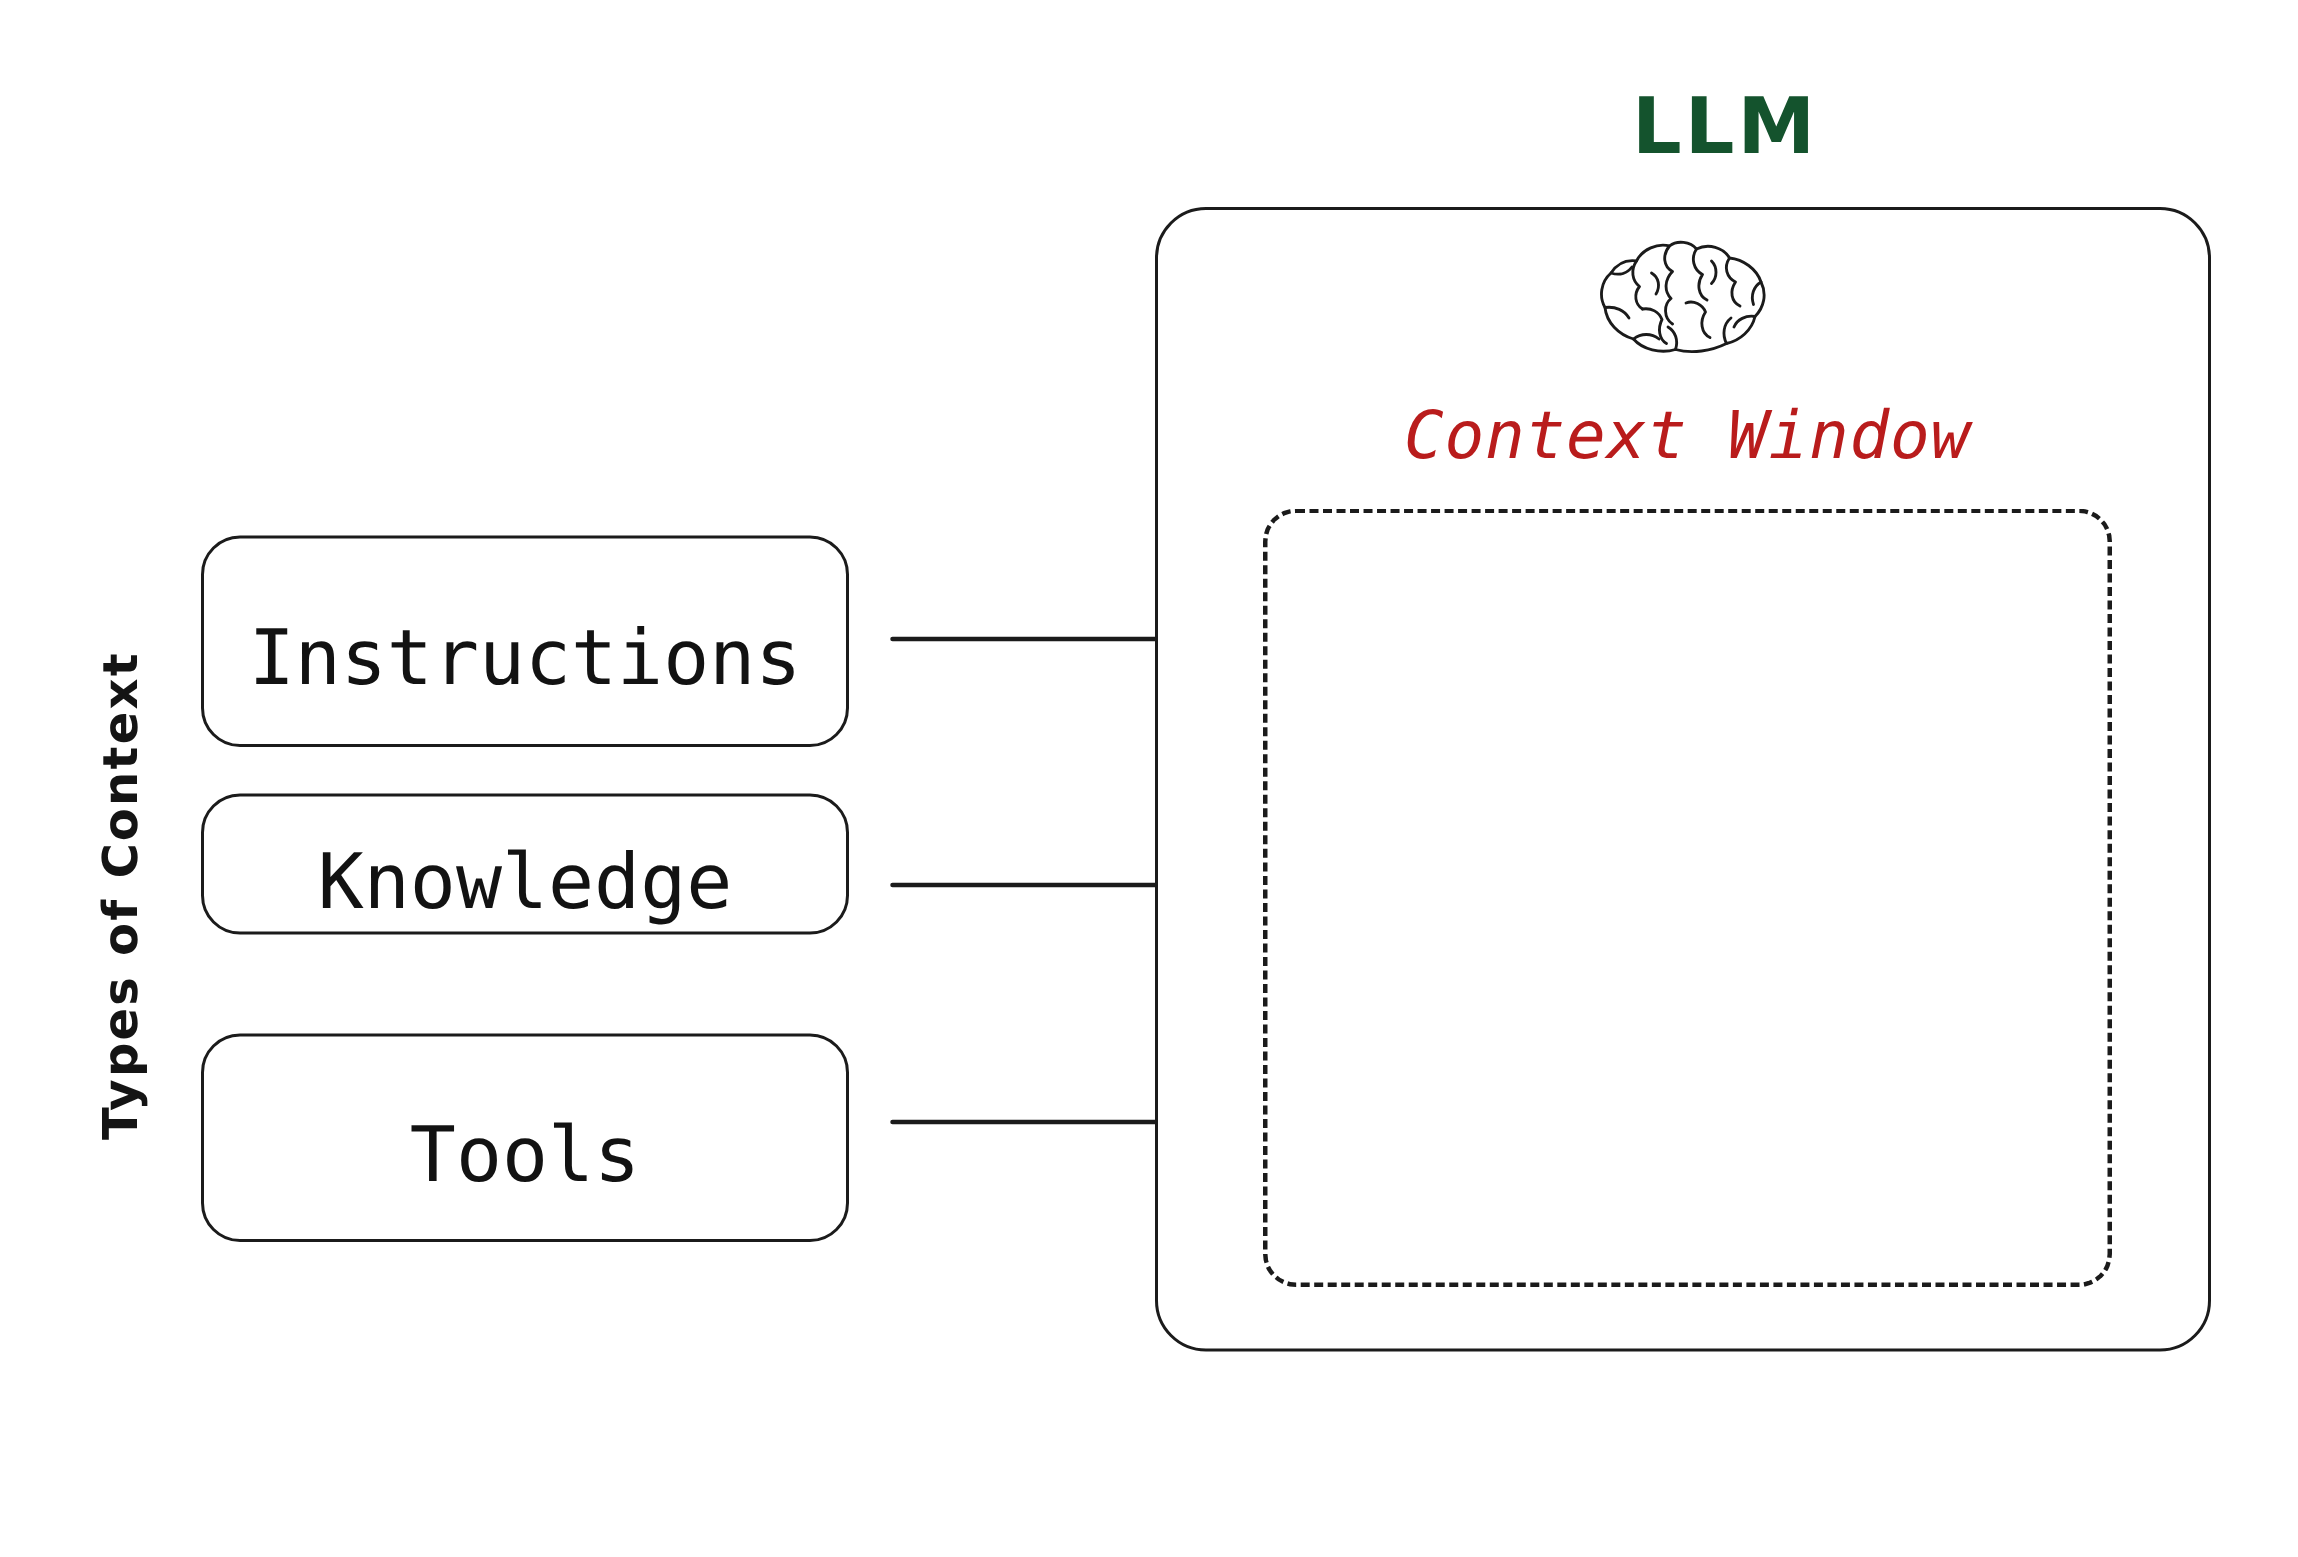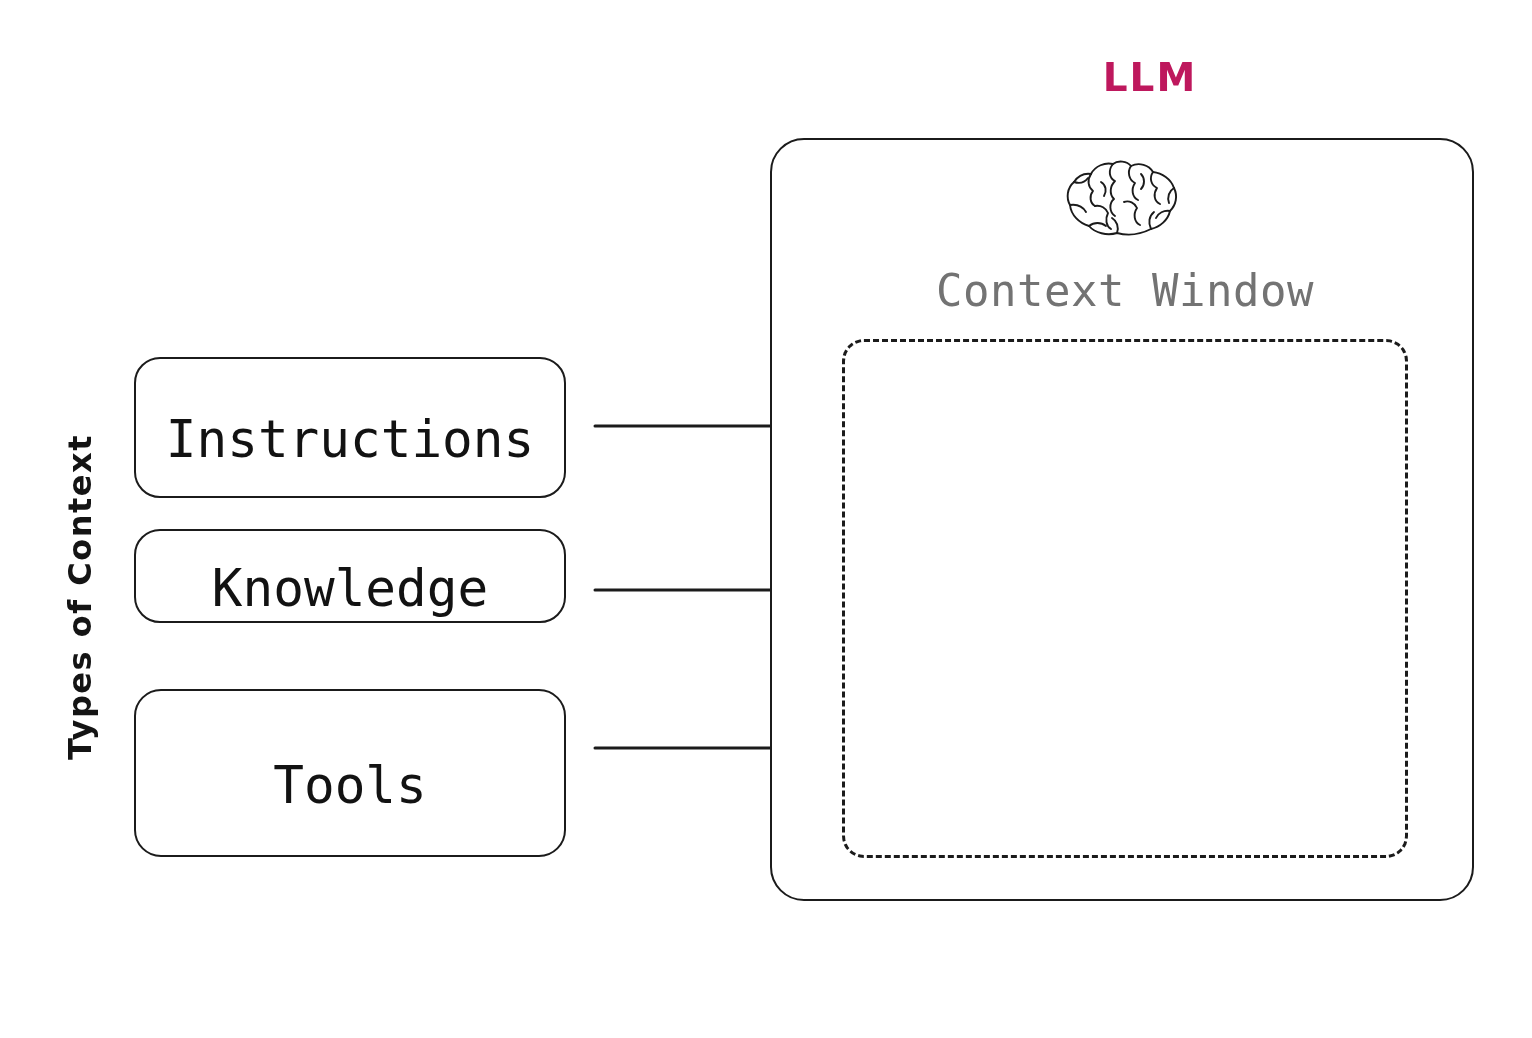--- a/index.html
+++ b/index.html
@@ -59,34 +59,34 @@
     font-size: 51px;
     font-weight: 500;
     color: #121212;
     letter-spacing: 0px;
     line-height: 1;
     margin-top: 24px;
   }
 
   #box-instructions { top: 357px;  height: 141px; }
   #box-knowledge    { top: 529px;  height: 94px; }
-  #box-tools        { top: 689px;  height: 168px; border-radius: 27px; }
+  #box-tools        { top: 689px;  height: 139px; }
 
   
   #llm-title {
     position: absolute;
     left: 1000px;
     top: 55px;
     width: 300px;
     text-align: center;
     font-family: "DejaVu Sans", sans-serif;
     font-weight: bold;
-    font-size: 39px;
+    font-size: 52px;
     letter-spacing: 2px;
-    color: #be185d;
+    color: #14532d;
   }
 
   #llm-box {
     position: absolute;
     left: 770px;
     top: 138px;
     width: 704px;
     height: 763px;
     border: 2.6px solid #1b1b1b;
     border-radius: 34px;
@@ -104,22 +104,23 @@
 
   #context-window-title {
     position: absolute;
     left: 842px;
     top: 265px;
     width: 566px;
     text-align: center;
     font-family: "DejaVu Sans Mono", monospace;
     font-size: 44px;
     font-weight: 500;
-    color: #737373;
+    color: #b91c1c;
     letter-spacing: 0.5px;
+    font-style: italic;
   }
 
   #context-window-box {
     position: absolute;
     left: 842px;
     top: 339px;
     width: 566px;
     height: 519px;
     border: 3px dashed #1b1b1b;
     border-radius: 22px;

